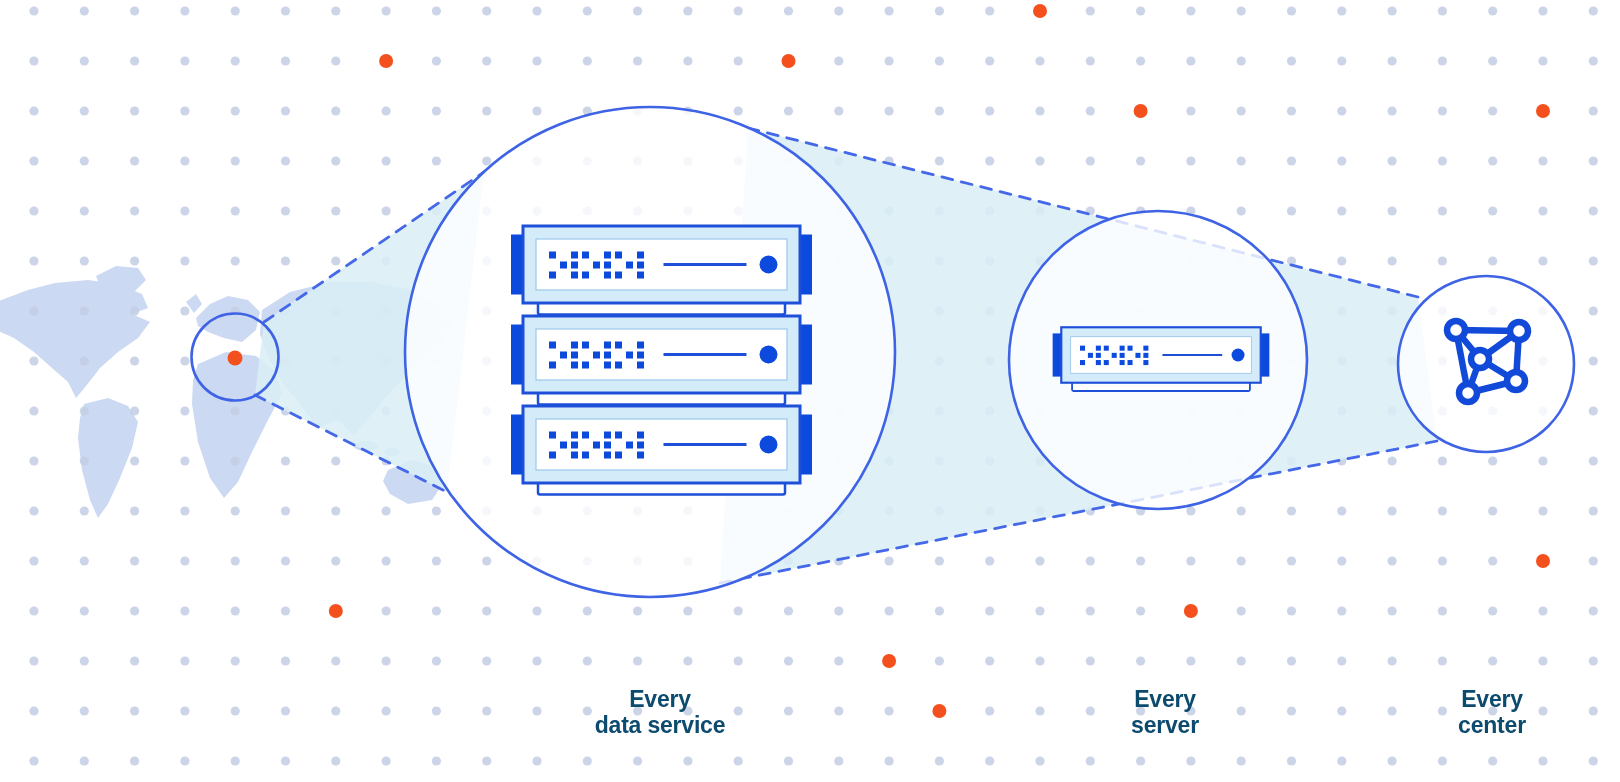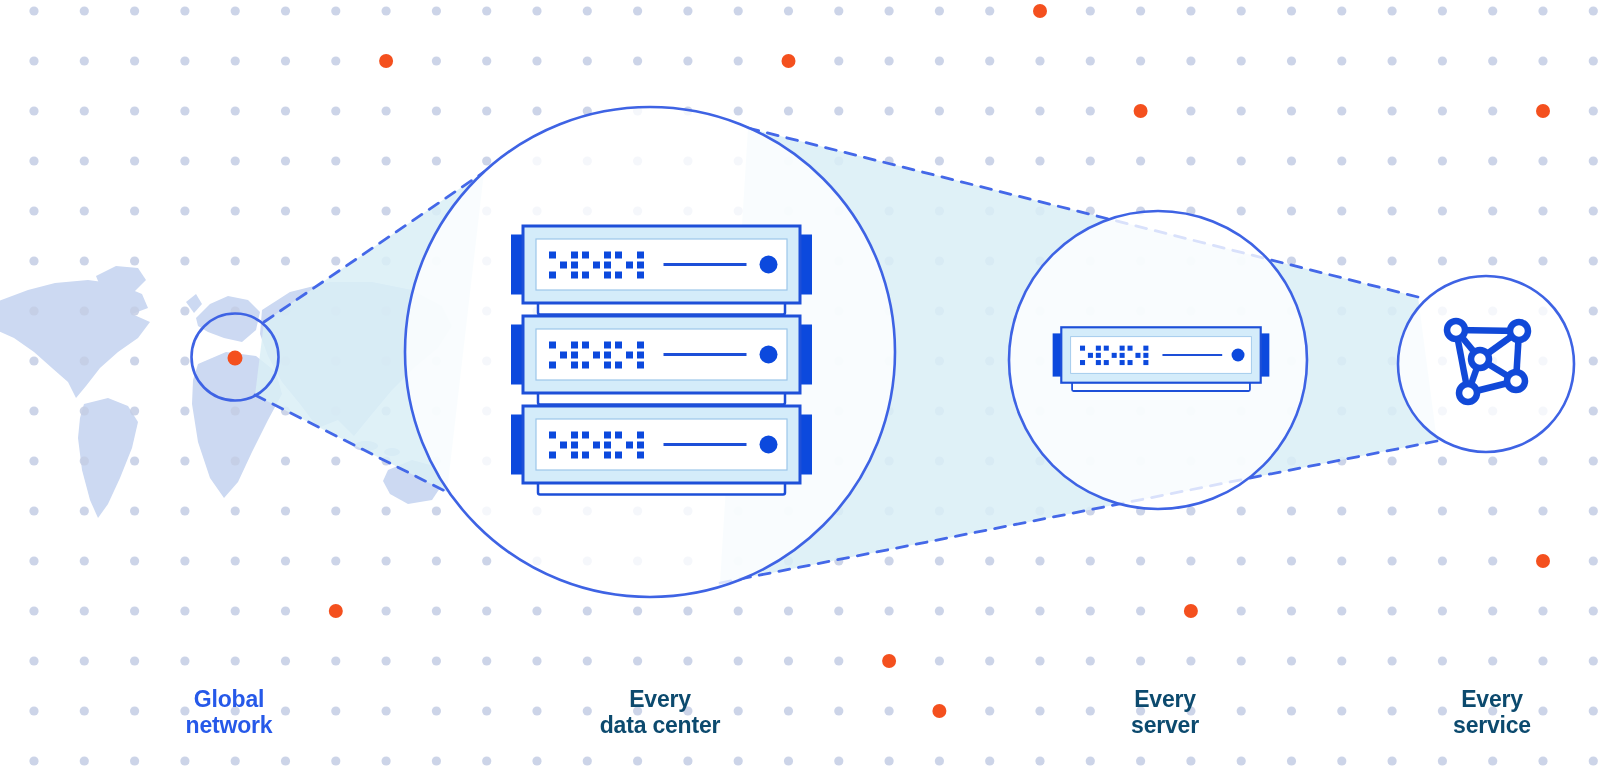--- a/index.html
+++ b/index.html
@@ -651,29 +651,25 @@
       <circle cx="33" cy="-31" r="9" fill="#ffffff"></circle>
       <circle cx="-18" cy="31" r="9" fill="#ffffff"></circle>
       <circle cx="30" cy="19" r="9" fill="#ffffff"></circle>
       <circle cx="-6" cy="-3" r="9" fill="#ffffff"></circle>
     </g>
 
     <circle cx="235" cy="357" r="43.5" fill="none" stroke="#3e63e4" stroke-width="2.6"></circle>
     <circle cx="235" cy="358" r="7.5" fill="#f4501e"></circle>
   </svg>
 
-  <div class="caption blue" style="left:109px">
-    <span>Global</span>
-    <span>network</span>
-  </div>
   <div class="caption" style="left:540px">
     <span>Every</span>
-    <span>data center</span>
+    <span>data service</span>
   </div>
   <div class="caption" style="left:1045px">
     <span>Every</span>
     <span>server</span>
   </div>
   <div class="caption" style="left:1372px">
     <span>Every</span>
-    <span>service</span>
+    <span>center</span>
   </div>
 </div>
 
 </body></html>

